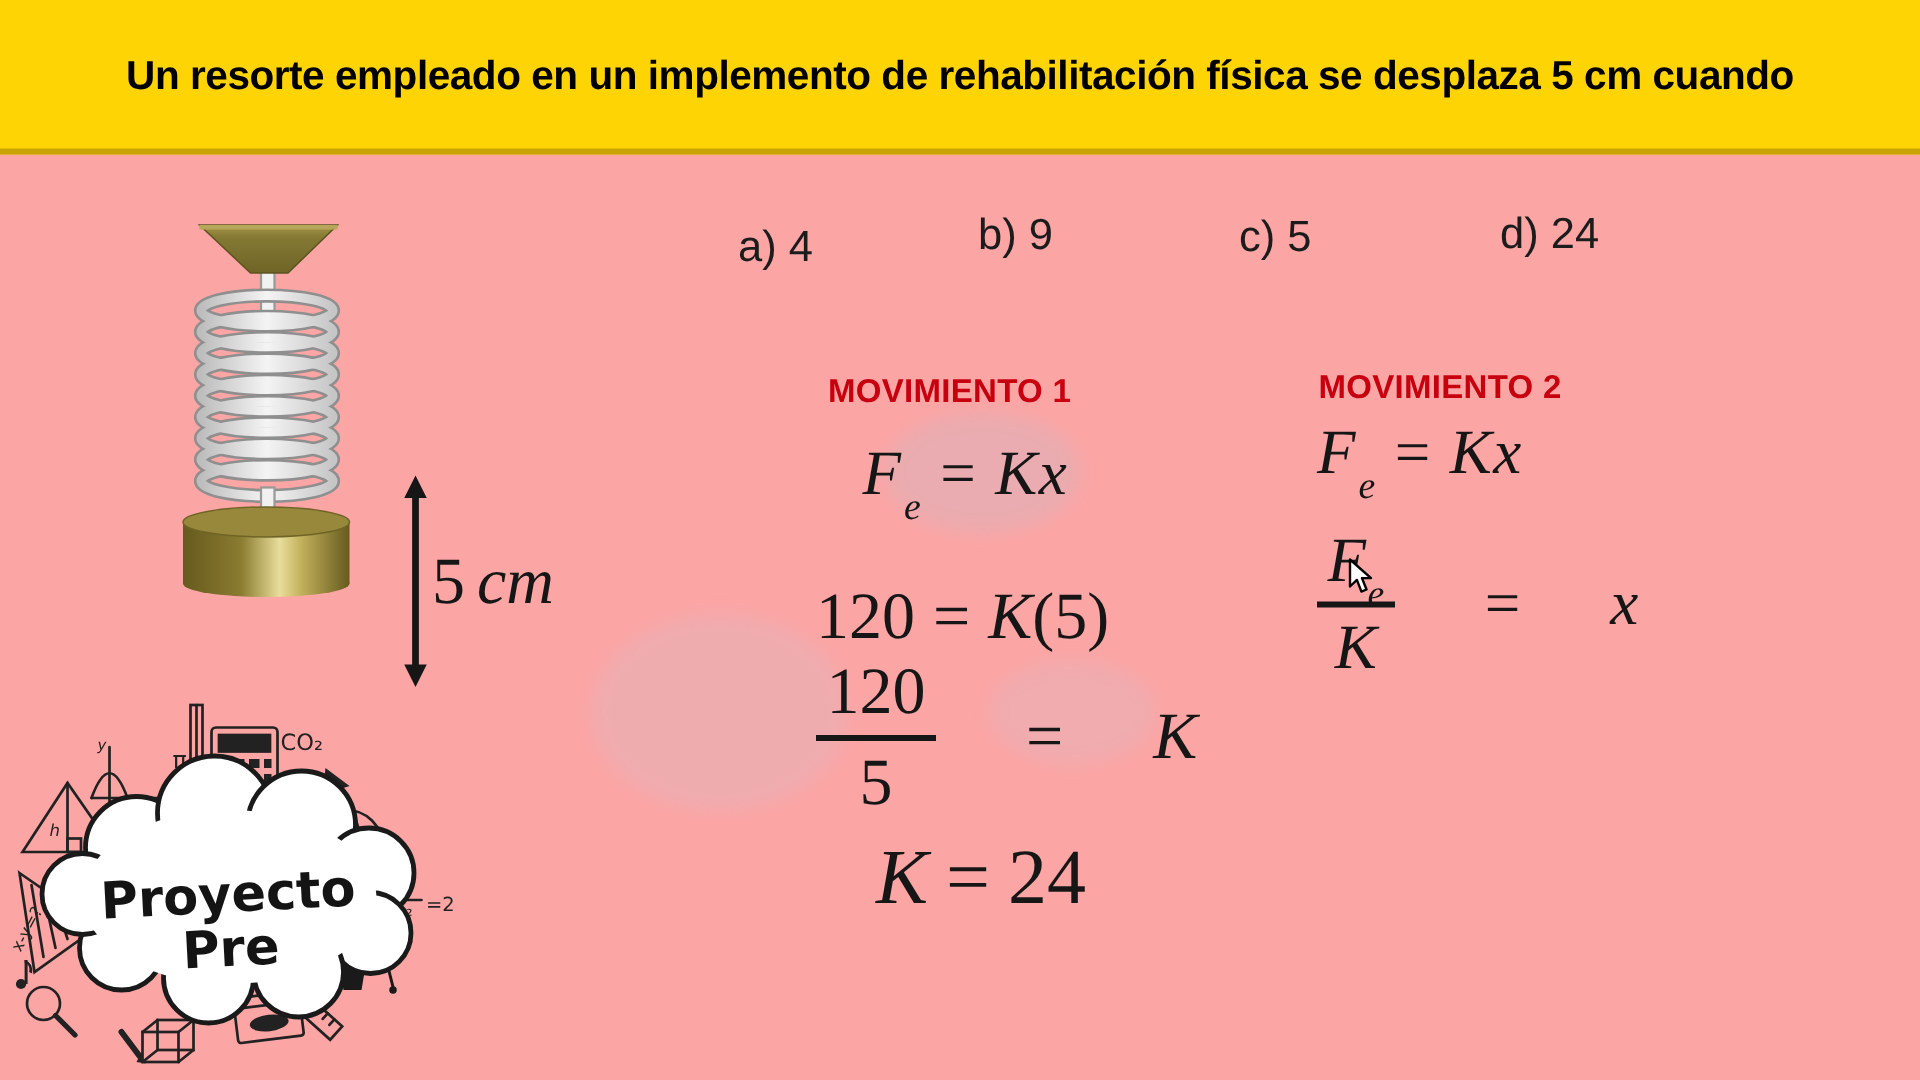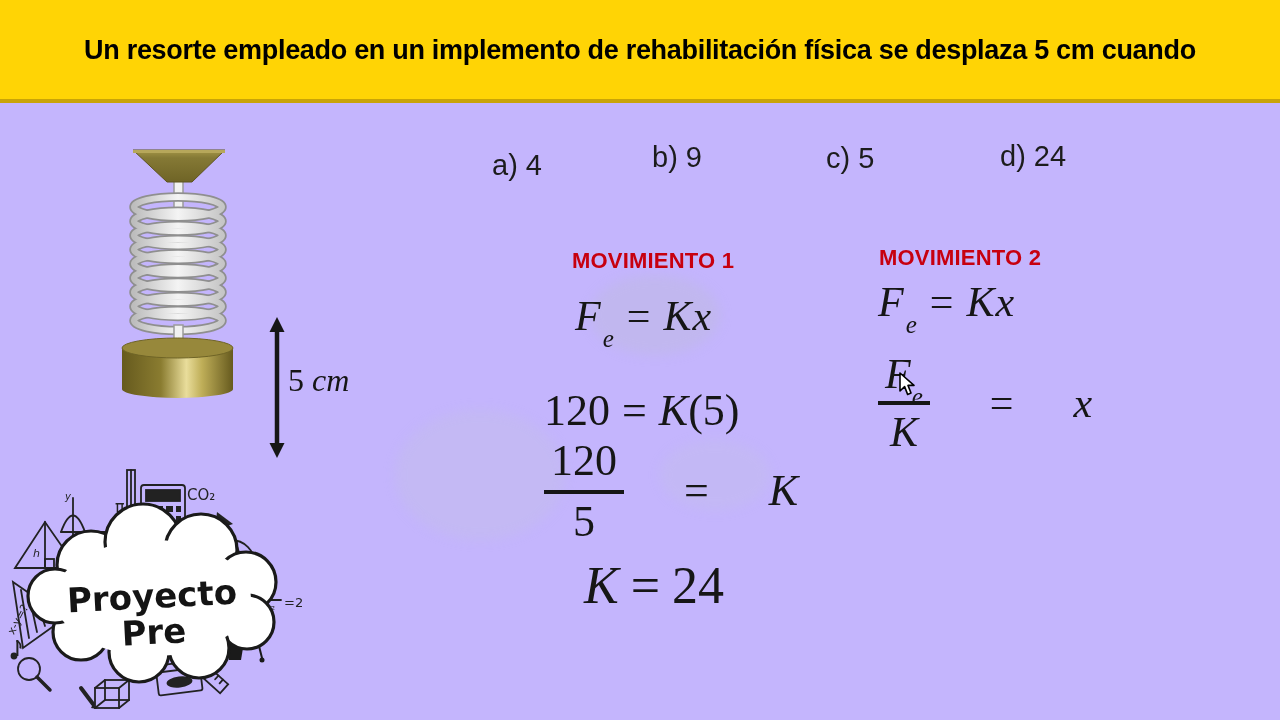--- a/index.html
+++ b/index.html
@@ -1,18 +1,18 @@
 <!DOCTYPE html>
 <html><head>
 <meta charset="utf-8">
 <style>
   html,body{margin:0;padding:0;}
   body{width:1280px;height:720px;background:#ffffff;overflow:hidden;position:relative;
        font-family:"Liberation Sans",sans-serif;color:#111;}
-  .stage{position:absolute;inset:0;width:1280px;height:720px;background:#c4b5fd;}
+  .stage{position:absolute;inset:0;width:1280px;height:720px;background:#fca5a5;}
 
   
   .banner{position:absolute;left:0;top:0;width:1280px;height:99px;background:#ffd405;
           border-bottom:4px solid #c9a408;display:flex;flex-direction:column;justify-content:center;}
   .banner div{text-align:center;font-weight:bold;font-size:27px;line-height:38px;color:#000;
               white-space:nowrap;letter-spacing:-0.3px;}
 
   
   .opt{position:absolute;font-size:29px;color:#1c1c1c;white-space:nowrap;}
 
@@ -25,21 +25,21 @@
   .eq .n{font-style:normal;}
   .eq .op{margin:0 12px;font-style:normal;}
   .eq sub.sv{font-size:60%;font-style:italic;line-height:0;position:relative;top:0.30em;margin-left:1px;}
   .eq-frac{display:flex;align-items:center;gap:48px;}
   .frac{display:inline-flex;flex-direction:column;align-items:stretch;text-align:center;}
   .frac .fnum{padding:0 7px 3px;}
   .frac .fden{border-top:4px solid #161616;padding:3px 7px 0;}
 
   
   .measure{position:absolute;left:288px;top:362px;font-family:"Liberation Serif",serif;
-           font-size:32px;color:#161616;white-space:nowrap;}
+           font-size:44px;color:#161616;white-space:nowrap;}
   .measure .unit{font-style:italic;margin-left:8px;}
 
   
   .spring-fig{position:absolute;left:95px;top:125px;}
   .logo-fig{position:absolute;left:3px;top:460px;}
   .cursor-fig{position:absolute;left:898px;top:372px;z-index:6;}
 
   
   .smudge{position:absolute;border-radius:50%;filter:blur(6px);pointer-events:none;}
   .sm1{left:590px;top:275px;width:130px;height:80px;background:rgba(185,190,205,0.28);}
@@ -125,21 +125,21 @@
     </g>
   </svg>
 
   <div class="measure"><span>5</span><span class="unit">cm</span></div>
 
   <div class="opt" style="left:492px;top:149px;">a) 4</div>
   <div class="opt" style="left:652px;top:141px;">b) 9</div>
   <div class="opt" style="left:826px;top:142px;">c) 5</div>
   <div class="opt" style="left:1000px;top:140px;">d) 24</div>
 
-  <div class="mv-title" style="left:572px;top:248px;">MOVIMIENTO 1</div>
+  <div class="mv-title" style="left:552px;top:248px;">MOVIMIENTO 1</div>
 
   <div class="eq" style="left:575px;top:292px;font-size:42px;letter-spacing:1px;">
     <span class="v">F</span><sub class="sv">e</sub><span class="op">=</span><span class="v">Kx</span>
   </div>
 
   <div class="eq" style="left:544px;top:370px;font-size:44px;margin-top:16px;">
     <span class="n">120</span><span class="op">=</span><span class="v">K</span><span class="n">(5)</span>
   </div>
 
   <div class="eq eq-frac" style="left:544px;top:436px;font-size:44px;">

